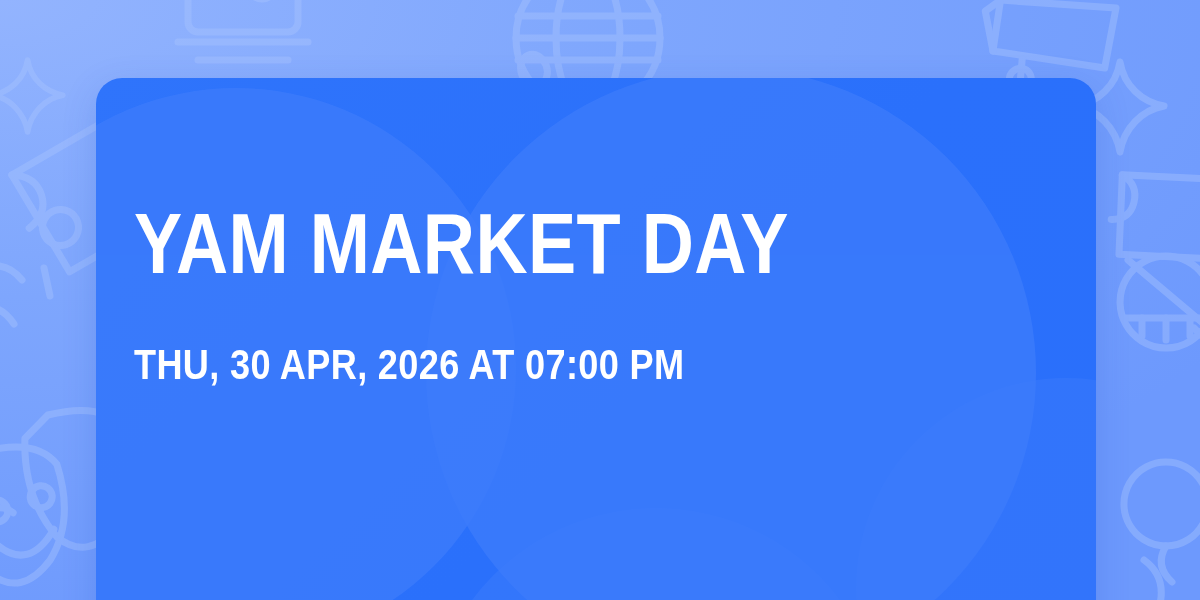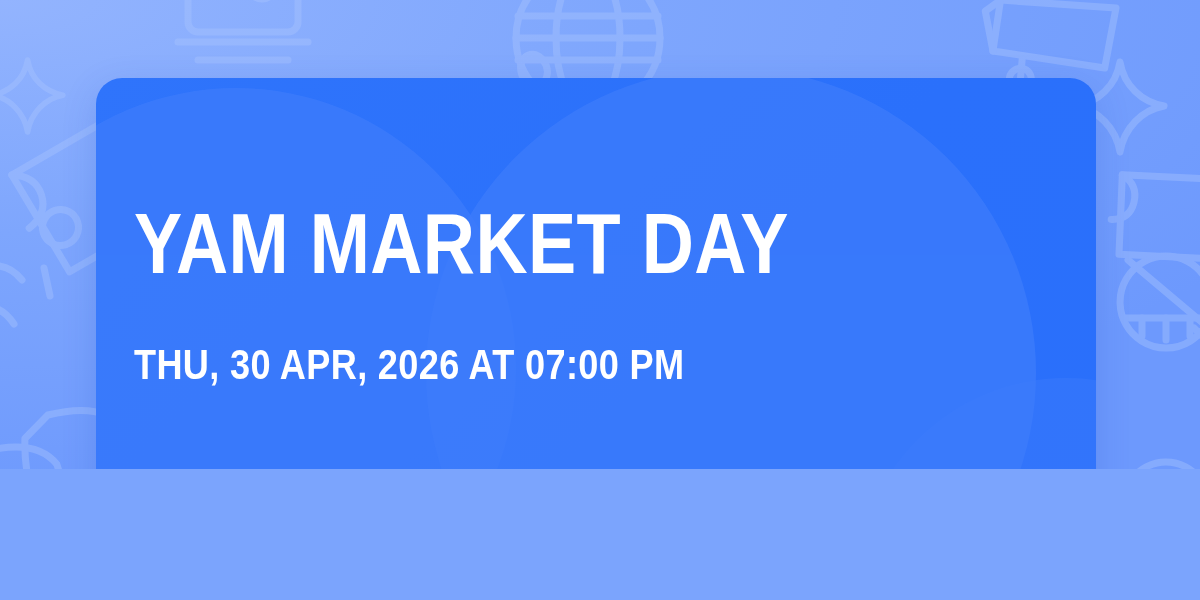--- a/index.html
+++ b/index.html
@@ -10,21 +10,21 @@
     overflow: hidden;
   }
   body {
     font-family: "Liberation Sans", sans-serif;
     background: #7ba4fd;
   }
 
   #stage {
     position: relative;
     width: 1200px;
-    height: 469px;
+    height: 600px;
     overflow: hidden;
     text-align: right;
   }
 
   
   .bg-base {
     position: absolute;
     inset: 0;
     background:
       radial-gradient(120% 110% at 0% 0%, #93b4fe 0%, #7ea6fd 45%, #6d99fd 100%);

